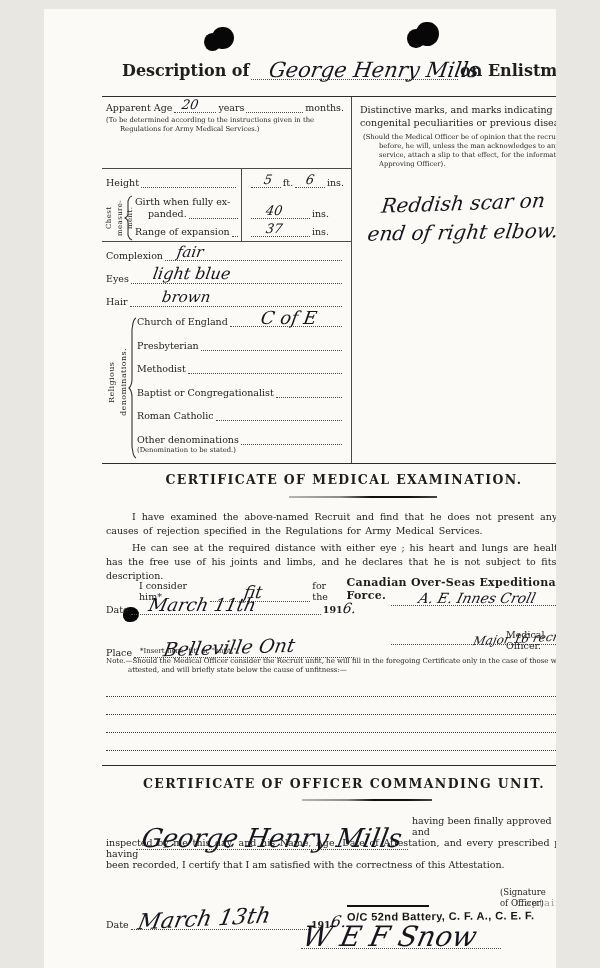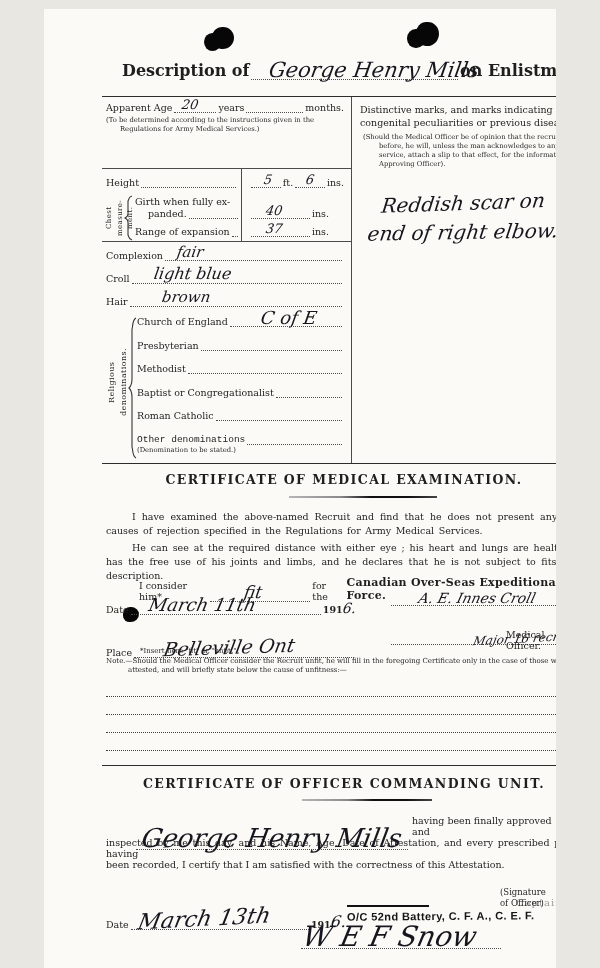--- a/index.html
+++ b/index.html
@@ -113,21 +113,21 @@
   </div>
   <div class="abs hline" style="left:58px;top:232px;width:249px;"></div>
 
   <div class="abs dotrow print" style="left:62px;top:240px;width:238px;">
     <span>Complexion</span>
     <span class="lead grow">
       <span class="hw" style="position:absolute;left:12px;bottom:0;font-size:15px;">fair</span>
     </span>
   </div>
   <div class="abs dotrow print" style="left:62px;top:263px;width:238px;">
-    <span>Croll</span>
+    <span>Eyes</span>
     <span class="lead grow">
       <span class="hw" style="position:absolute;left:22px;bottom:1px;font-size:16px;">light blue</span>
     </span>
   </div>
   <div class="abs dotrow print" style="left:62px;top:286px;width:238px;">
     <span>Hair</span>
     <span class="lead grow">
       <span class="hw" style="position:absolute;left:32px;bottom:1px;font-size:15px;">brown</span>
     </span>
   </div>
@@ -152,21 +152,21 @@
       <span class="lead grow"></span>
     </div>
     <div class="dotrow print" style="margin-bottom:11.5px;">
       <span>Baptist or Congregationalist</span>
       <span class="lead grow"></span>
     </div>
     <div class="dotrow print" style="margin-bottom:11.5px;">
       <span>Roman Catholic</span>
       <span class="lead grow"></span>
     </div>
-    <div class="dotrow print" style="margin-bottom:0;font-family:Liberation Mono, monospace;">
+    <div class="dotrow print" style="margin-bottom:0;">
       <span>Other denominations</span>
       <span class="lead grow"></span>
     </div>
     <div class="tiny" style="margin-top:1px;">(Denomination to be stated.)</div>
   </div>
 
   <div class="abs print" style="left:316px;top:94px;width:242px;line-height:1.4;">Distinctive marks, and marks indicating congenital peculiarities or previous disease.</div>
   <div class="abs tiny" style="left:319px;top:124px;width:238px;padding-left:16px;text-indent:-16px;">(Should the Medical Officer be of opinion that the recruit has served before, he will, unless the man acknowledges to any previous service, attach a slip to that effect, for the information of the Approving Officer).</div>
   <div class="abs hw" style="left:338px;top:184px;font-size:20px;transform:skewX(-9deg) rotate(-2deg);">Reddish scar on</div>
   <div class="abs hw" style="left:324px;top:213px;font-size:20px;transform:skewX(-9deg) rotate(-1deg);">end of right elbow.</div>

